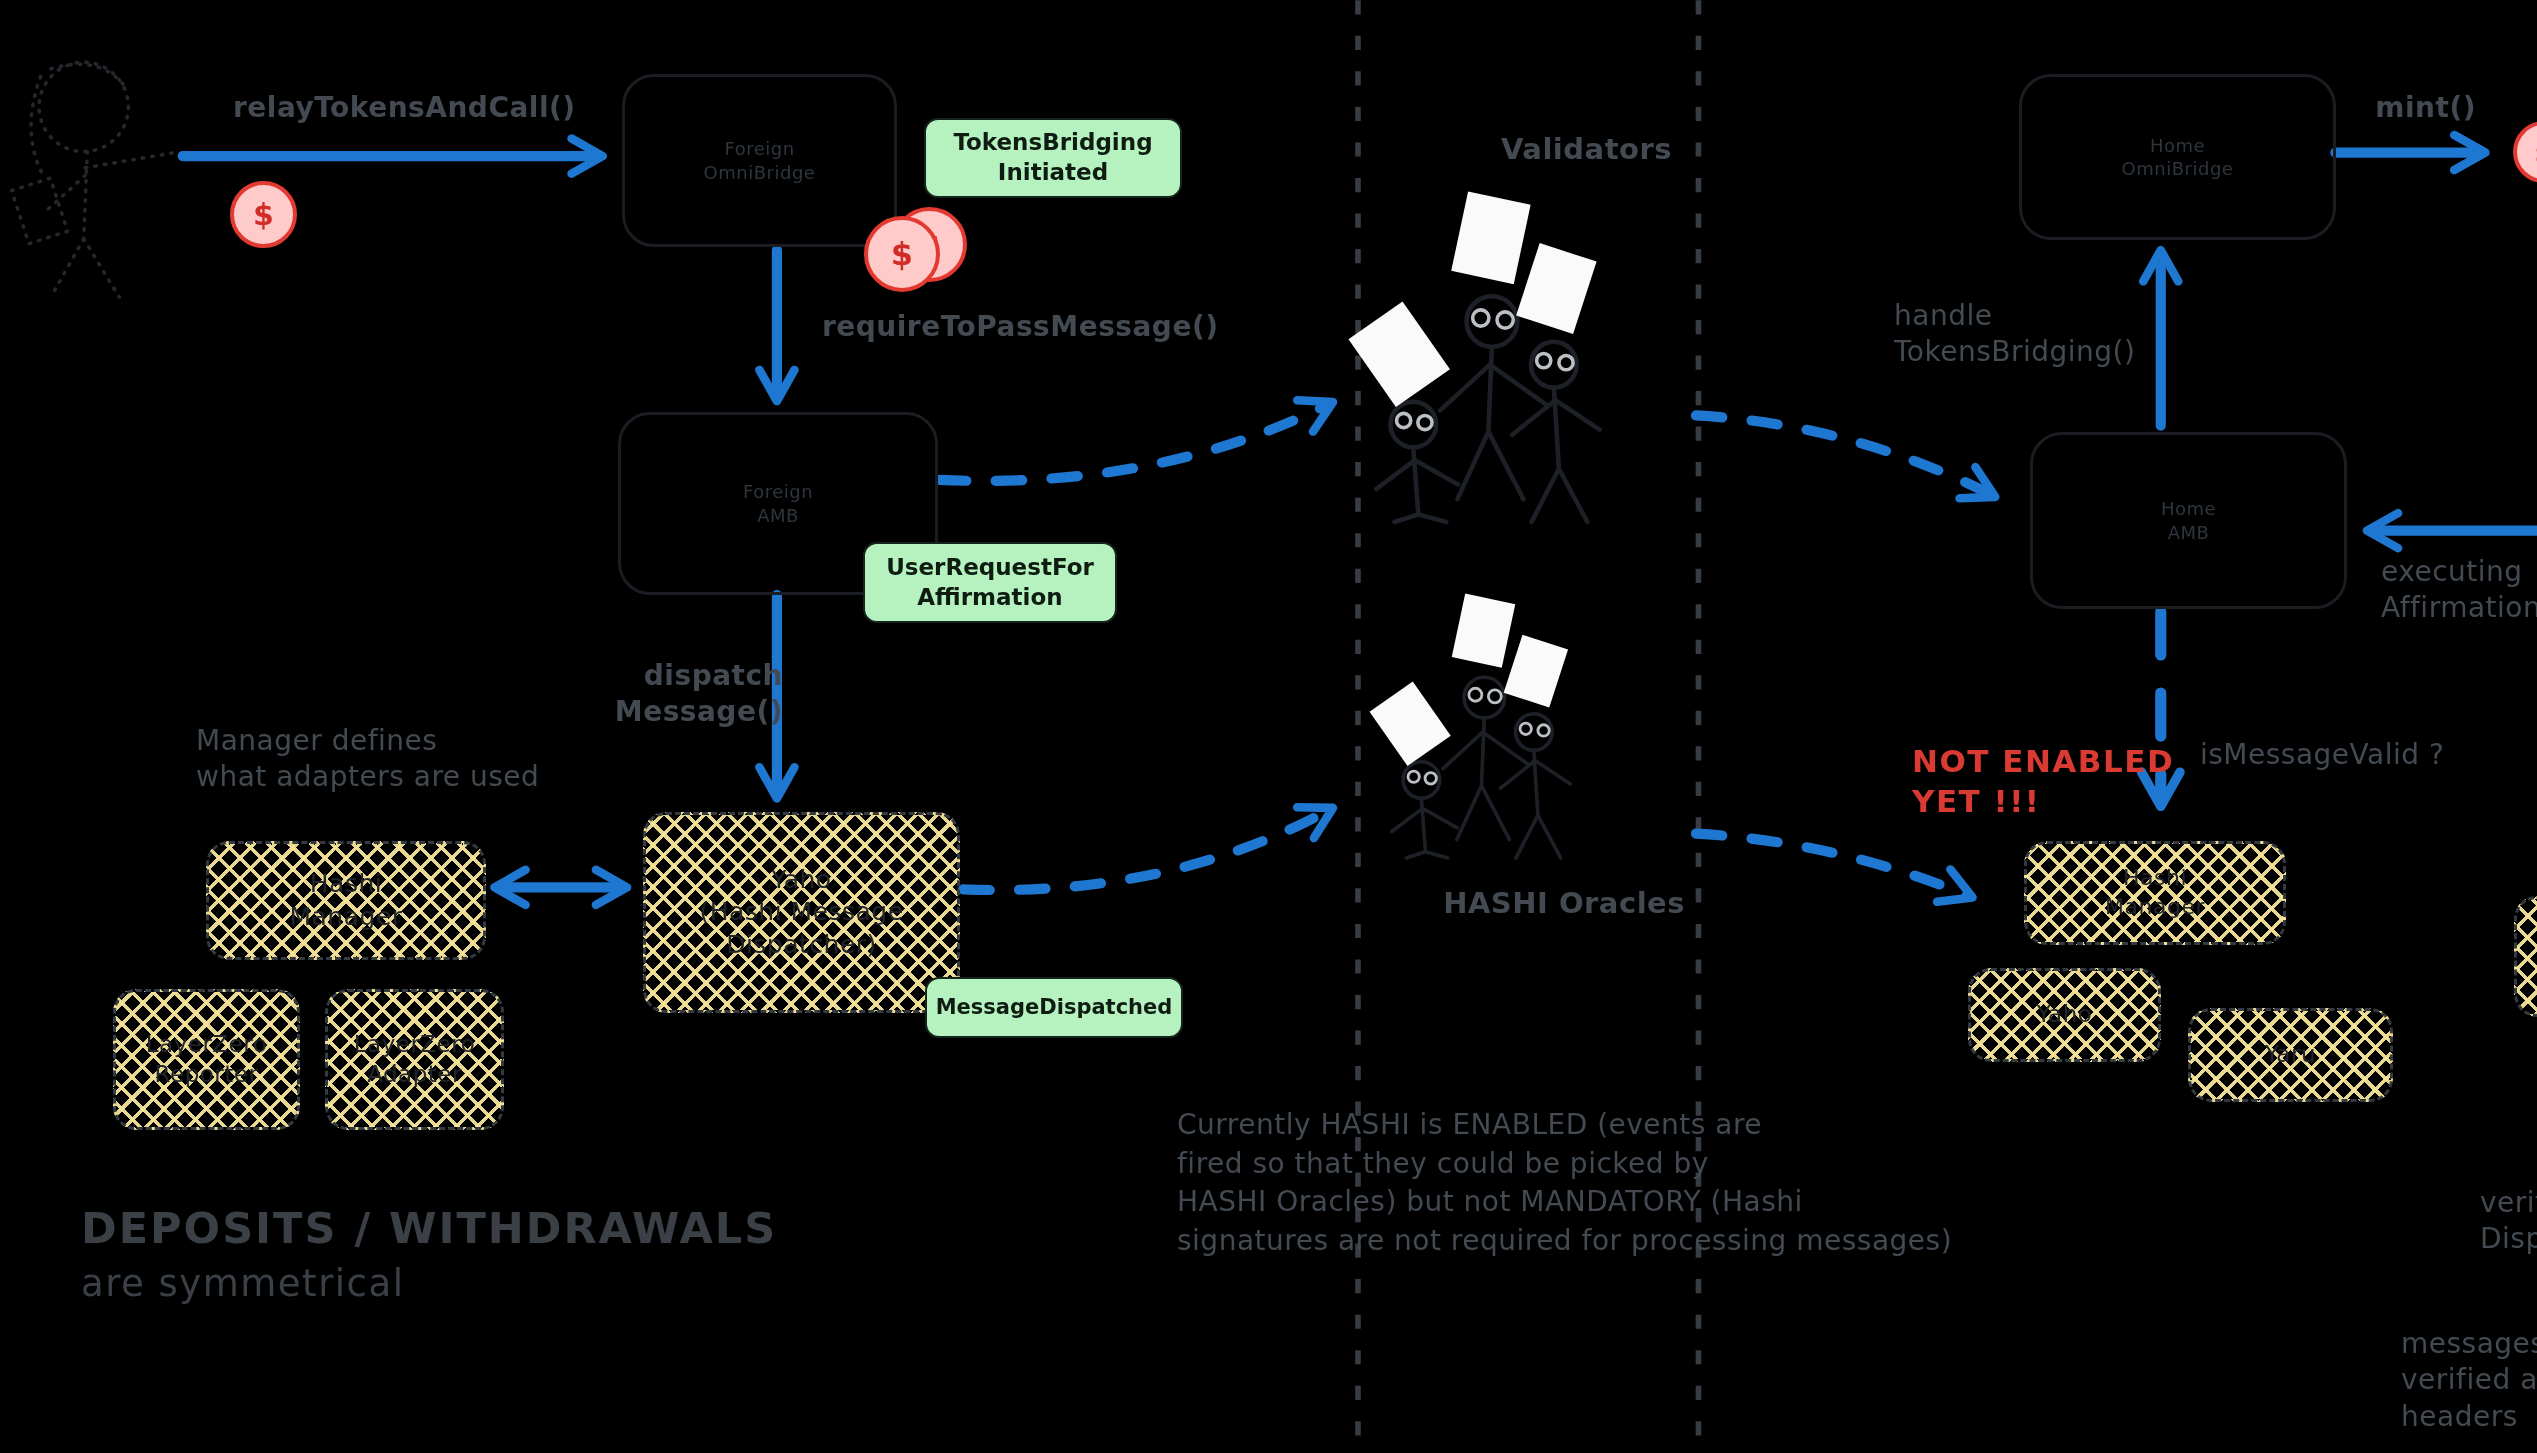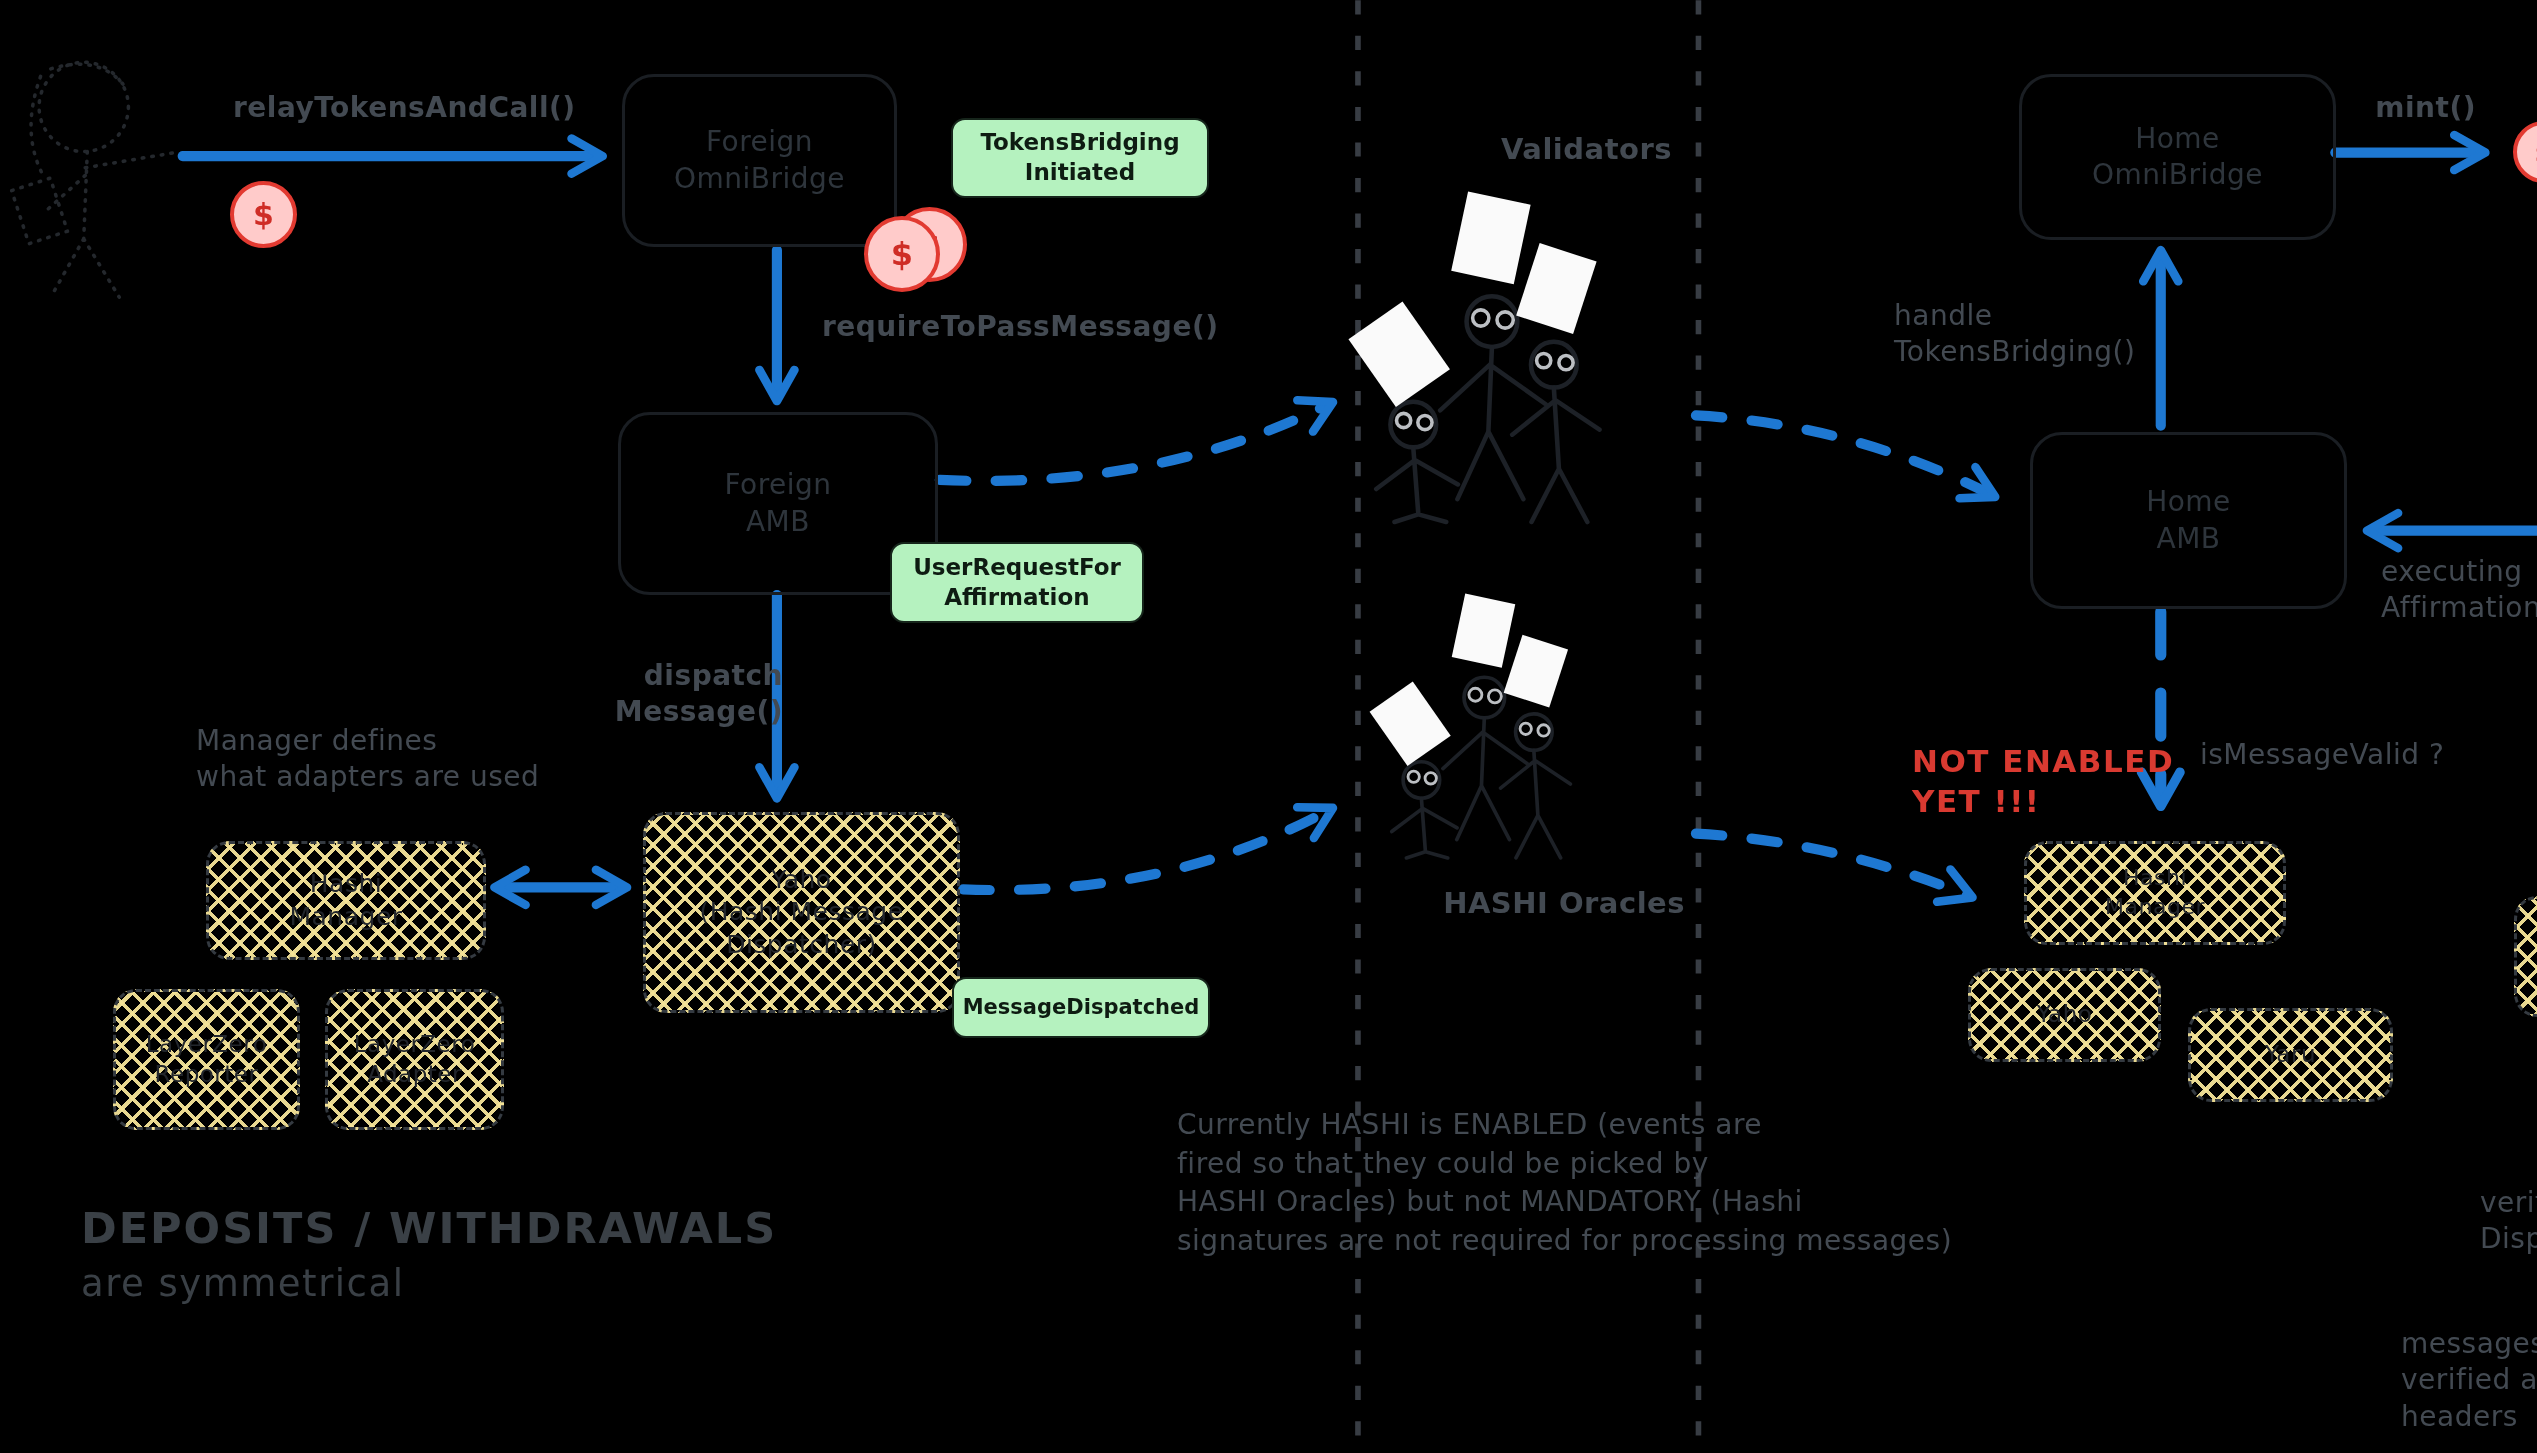--- a/index.html
+++ b/index.html
@@ -1,28 +1,28 @@
 <!DOCTYPE html>
 <html style="font-size:8px"><head>
 <meta charset="utf-8">
 <style>
   html,body{margin:0;padding:0;background:#000;}
   #canvas{position:relative;width:3232px;height:1454px;background:#000;overflow:hidden;
           font-family:"DejaVu Sans",sans-serif;}
   .abs{position:absolute;}
   .node{position:absolute;display:flex;align-items:center;justify-content:center;
         text-align:center;white-space:pre-line;border:3px solid #1a1e23;border-radius:32px;
-        color:#2e353c;font-size:28px;line-height:1.3;letter-spacing:0.5px;}
+        color:#2e353c;font-size:18px;line-height:1.3;letter-spacing:0.5px;}
   .hatch{border:3.6px dashed #343a41;border-radius:23px;color:#22262c;
         background:
           repeating-linear-gradient(45deg, rgba(244,227,152,0.95) 0 3.6px, transparent 3.6px 15px),
           repeating-linear-gradient(-45deg, rgba(244,227,152,0.95) 0 3.6px, transparent 3.6px 15px);}
   .badge{position:absolute;display:flex;align-items:center;justify-content:center;
         text-align:center;white-space:pre-line;background:#b5f2bf;border:2px solid #16251b;
-        border-radius:14px;color:#0e1c12;font-size:23px;font-weight:bold;line-height:1.3;margin-left:27px;}
+        border-radius:14px;color:#0e1c12;font-size:23px;font-weight:bold;line-height:1.3;}
   .coin{position:absolute;border-radius:50%;background:#ffcbca;border:4px solid #e23a31;
         color:#cf2d26;display:flex;align-items:center;justify-content:center;font-weight:bold;}
   .lbl{position:absolute;color:#434a52;font-size:28px;line-height:1.3;
         white-space:pre-line;letter-spacing:0.5px;}
   .center{text-align:right;font-weight:bold;}
   .red{color:#d93a31;font-weight:bold;font-size:31px;letter-spacing:1.5px;}
   .deposits{color:#3a4046;font-weight:bold;font-size:43px;letter-spacing:2px;}
   .deposits2{color:#3a4046;font-size:37px;letter-spacing:1.5px;}
 </style>
 </head>

